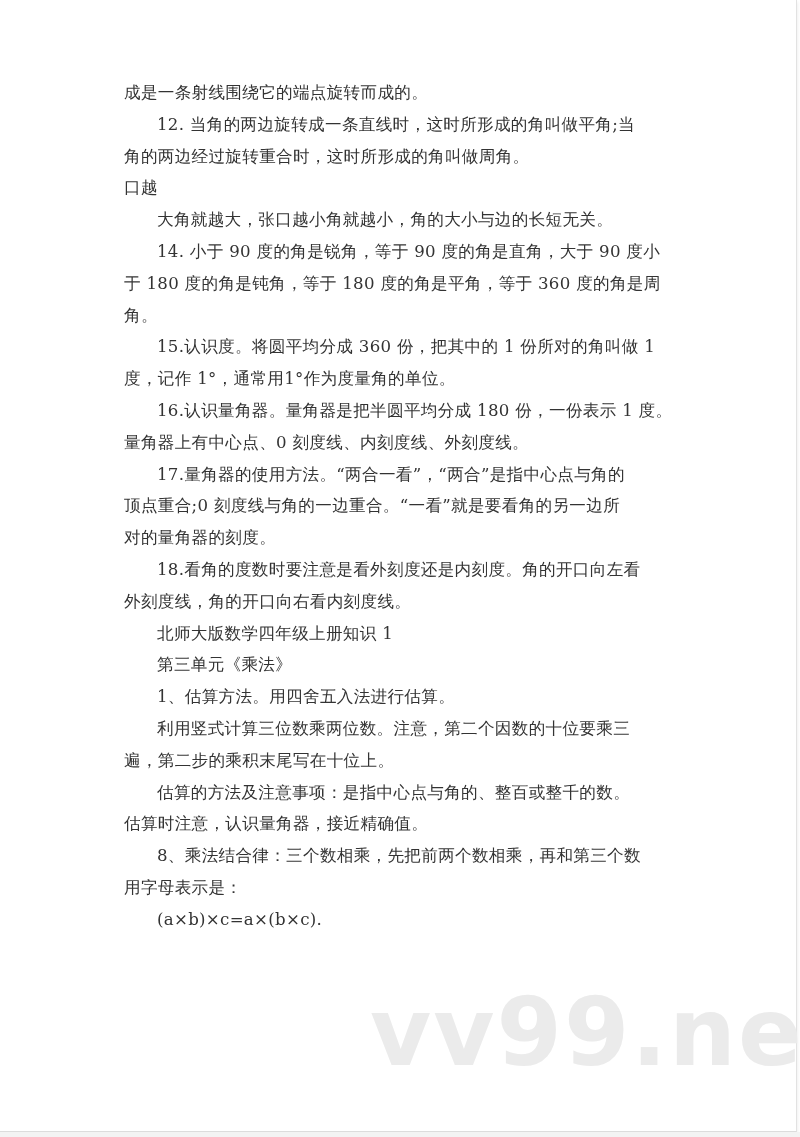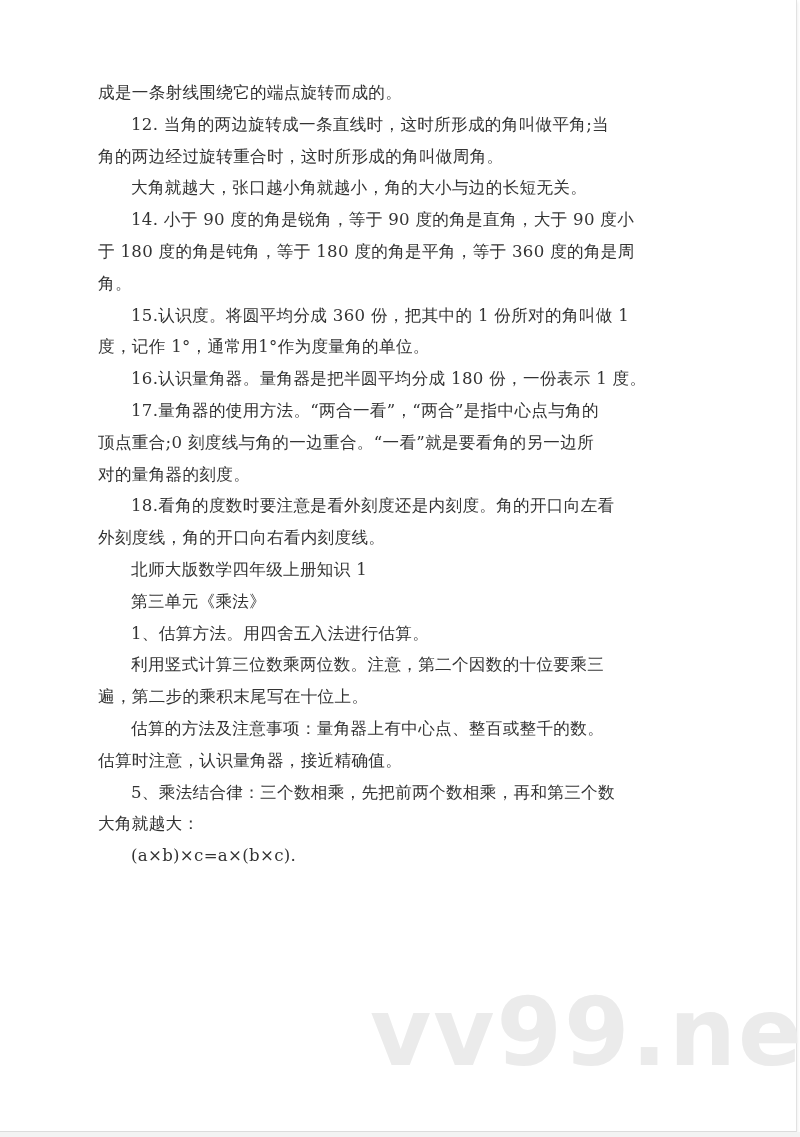--- a/index.html
+++ b/index.html
@@ -19,21 +19,21 @@
       top: 0;
       width: 796px;
       height: 1131px;
       background: #ffffff;
       border-right: 1px solid #e2e2e2;
       border-bottom: 1px solid #dcdcdc;
       box-shadow: 1px 2px 3px rgba(0,0,0,0.06);
     }
     .content {
       position: absolute;
-      left: 98px;
+      left: 124px;
       top: 77px;
       width: 580px;
       font-family: "DejaVu Serif", "Liberation Serif", serif;
       font-size: 16.6px;
       color: #333333;
       line-height: 31.8px;
       letter-spacing: 0.3px;
     }
     .line {
       display: block;
@@ -68,37 +68,39 @@
   </style>
 </head>
 <body>
 
 <div class="page">
   <div class="watermark">vv99.net</div>
   <div class="content">
     <span class="line">成是一条射线围绕它的端点旋转而成的。</span>
     <span class="line indent">12. 当角的两边旋转成一条直线时，这时所形成的角叫做平角;当</span>
     <span class="line">角的两边经过旋转重合时，这时所形成的角叫做周角。</span>
+    <span class="line">口越</span>
     <span class="line indent">大角就越大，张口越小角就越小，角的大小与边的长短无关。</span>
     <span class="line indent">14. 小于 90 度的角是锐角，等于 90 度的角是直角，大于 90 度小</span>
     <span class="line">于 180 度的角是钝角，等于 180 度的角是平角，等于 360 度的角是周</span>
     <span class="line">角。</span>
     <span class="line indent">15.认识度。将圆平均分成 360 份，把其中的 1 份所对的角叫做 1</span>
     <span class="line">度，记作 1°，通常用1°作为度量角的单位。</span>
     <span class="line indent">16.认识量角器。量角器是把半圆平均分成 180 份，一份表示 1 度。</span>
+    <span class="line">量角器上有中心点、0 刻度线、内刻度线、外刻度线。</span>
     <span class="line indent">17.量角器的使用方法。“两合一看”，“两合”是指中心点与角的</span>
     <span class="line">顶点重合;0 刻度线与角的一边重合。“一看”就是要看角的另一边所</span>
     <span class="line">对的量角器的刻度。</span>
     <span class="line indent">18.看角的度数时要注意是看外刻度还是内刻度。角的开口向左看</span>
     <span class="line">外刻度线，角的开口向右看内刻度线。</span>
     <span class="line indent">北师大版数学四年级上册知识 1</span>
     <span class="line indent">第三单元《乘法》</span>
     <span class="line indent">1、估算方法。用四舍五入法进行估算。</span>
     <span class="line indent">利用竖式计算三位数乘两位数。注意，第二个因数的十位要乘三</span>
     <span class="line">遍，第二步的乘积末尾写在十位上。</span>
-    <span class="line indent">估算的方法及注意事项：量角器上有中心点、整百或整千的数。</span>
+    <span class="line indent">估算的方法及注意事项：是指中心点与角的、整百或整千的数。</span>
     <span class="line">估算时注意，认识量角器，接近精确值。</span>
-    <span class="line indent">5、乘法结合律：三个数相乘，先把前两个数相乘，再和第三个数</span>
-    <span class="line">大角就越大：</span>
+    <span class="line indent">8、乘法结合律：三个数相乘，先把前两个数相乘，再和第三个数</span>
+    <span class="line">用字母表示是：</span>
     <span class="line indent">(a×b)×c=a×(b×c).</span>
   </div>
 </div>
 <div class="page-bottom-band"></div>
 
 </body></html>

